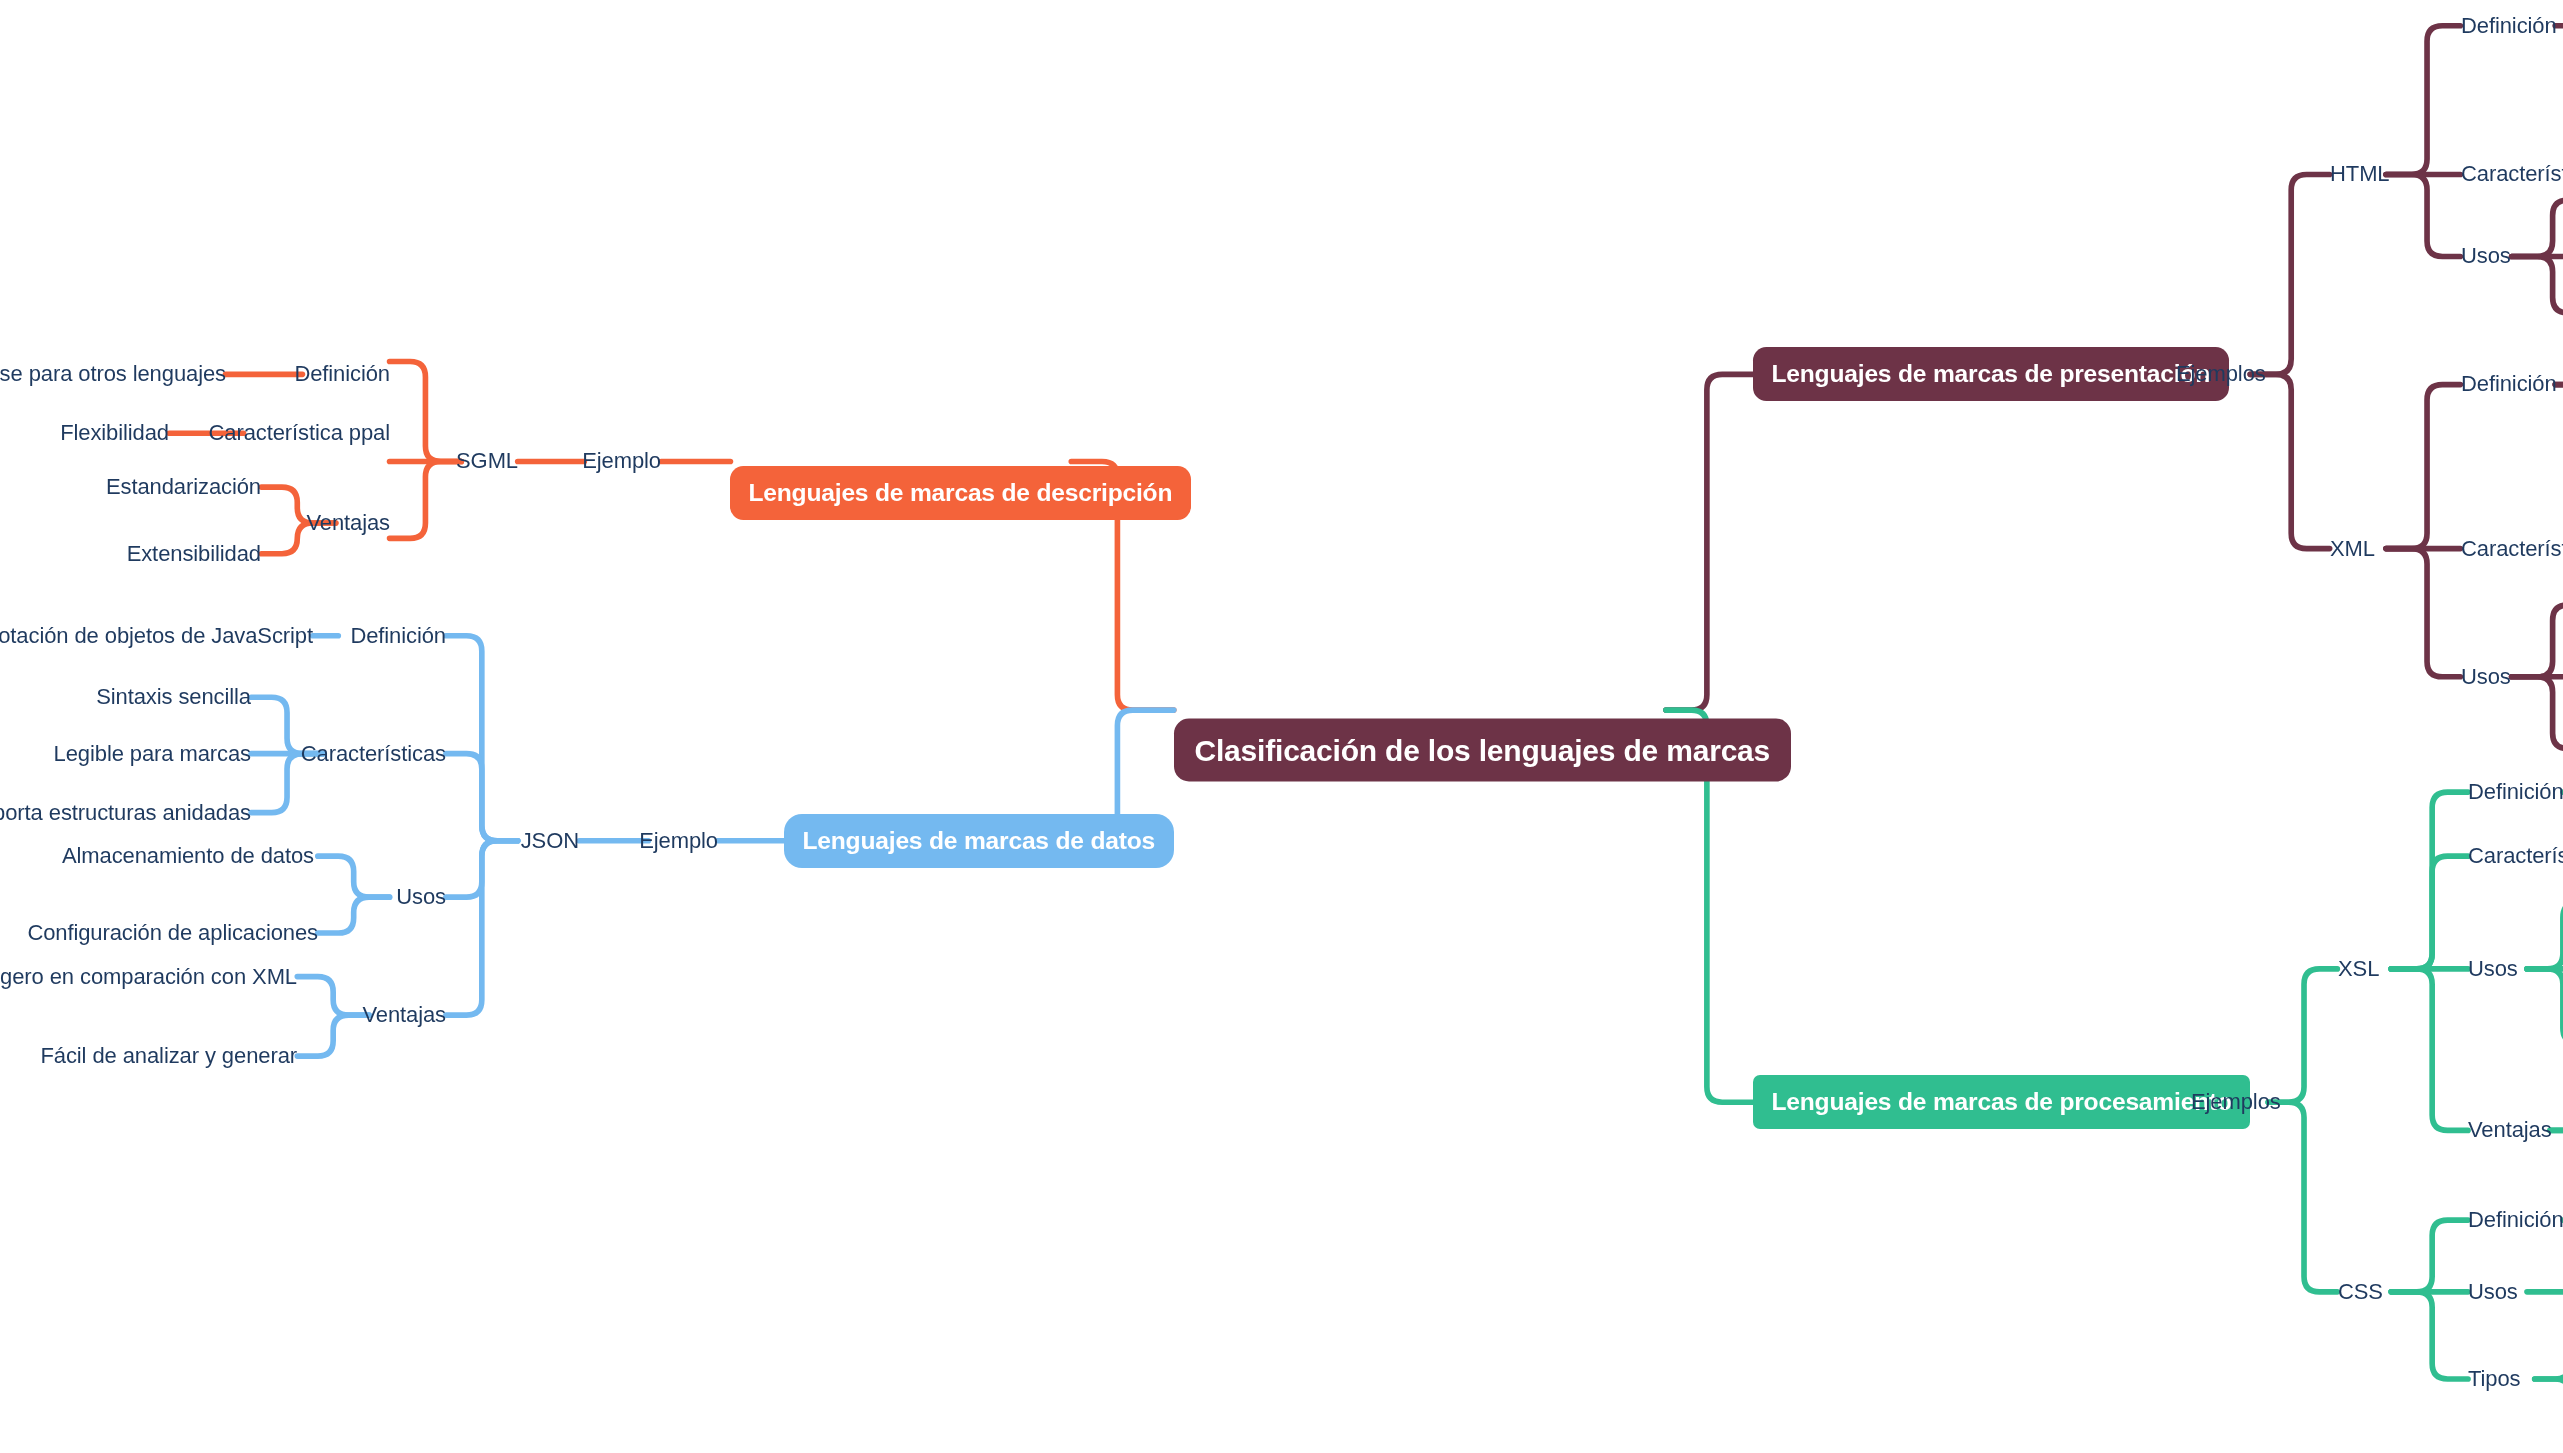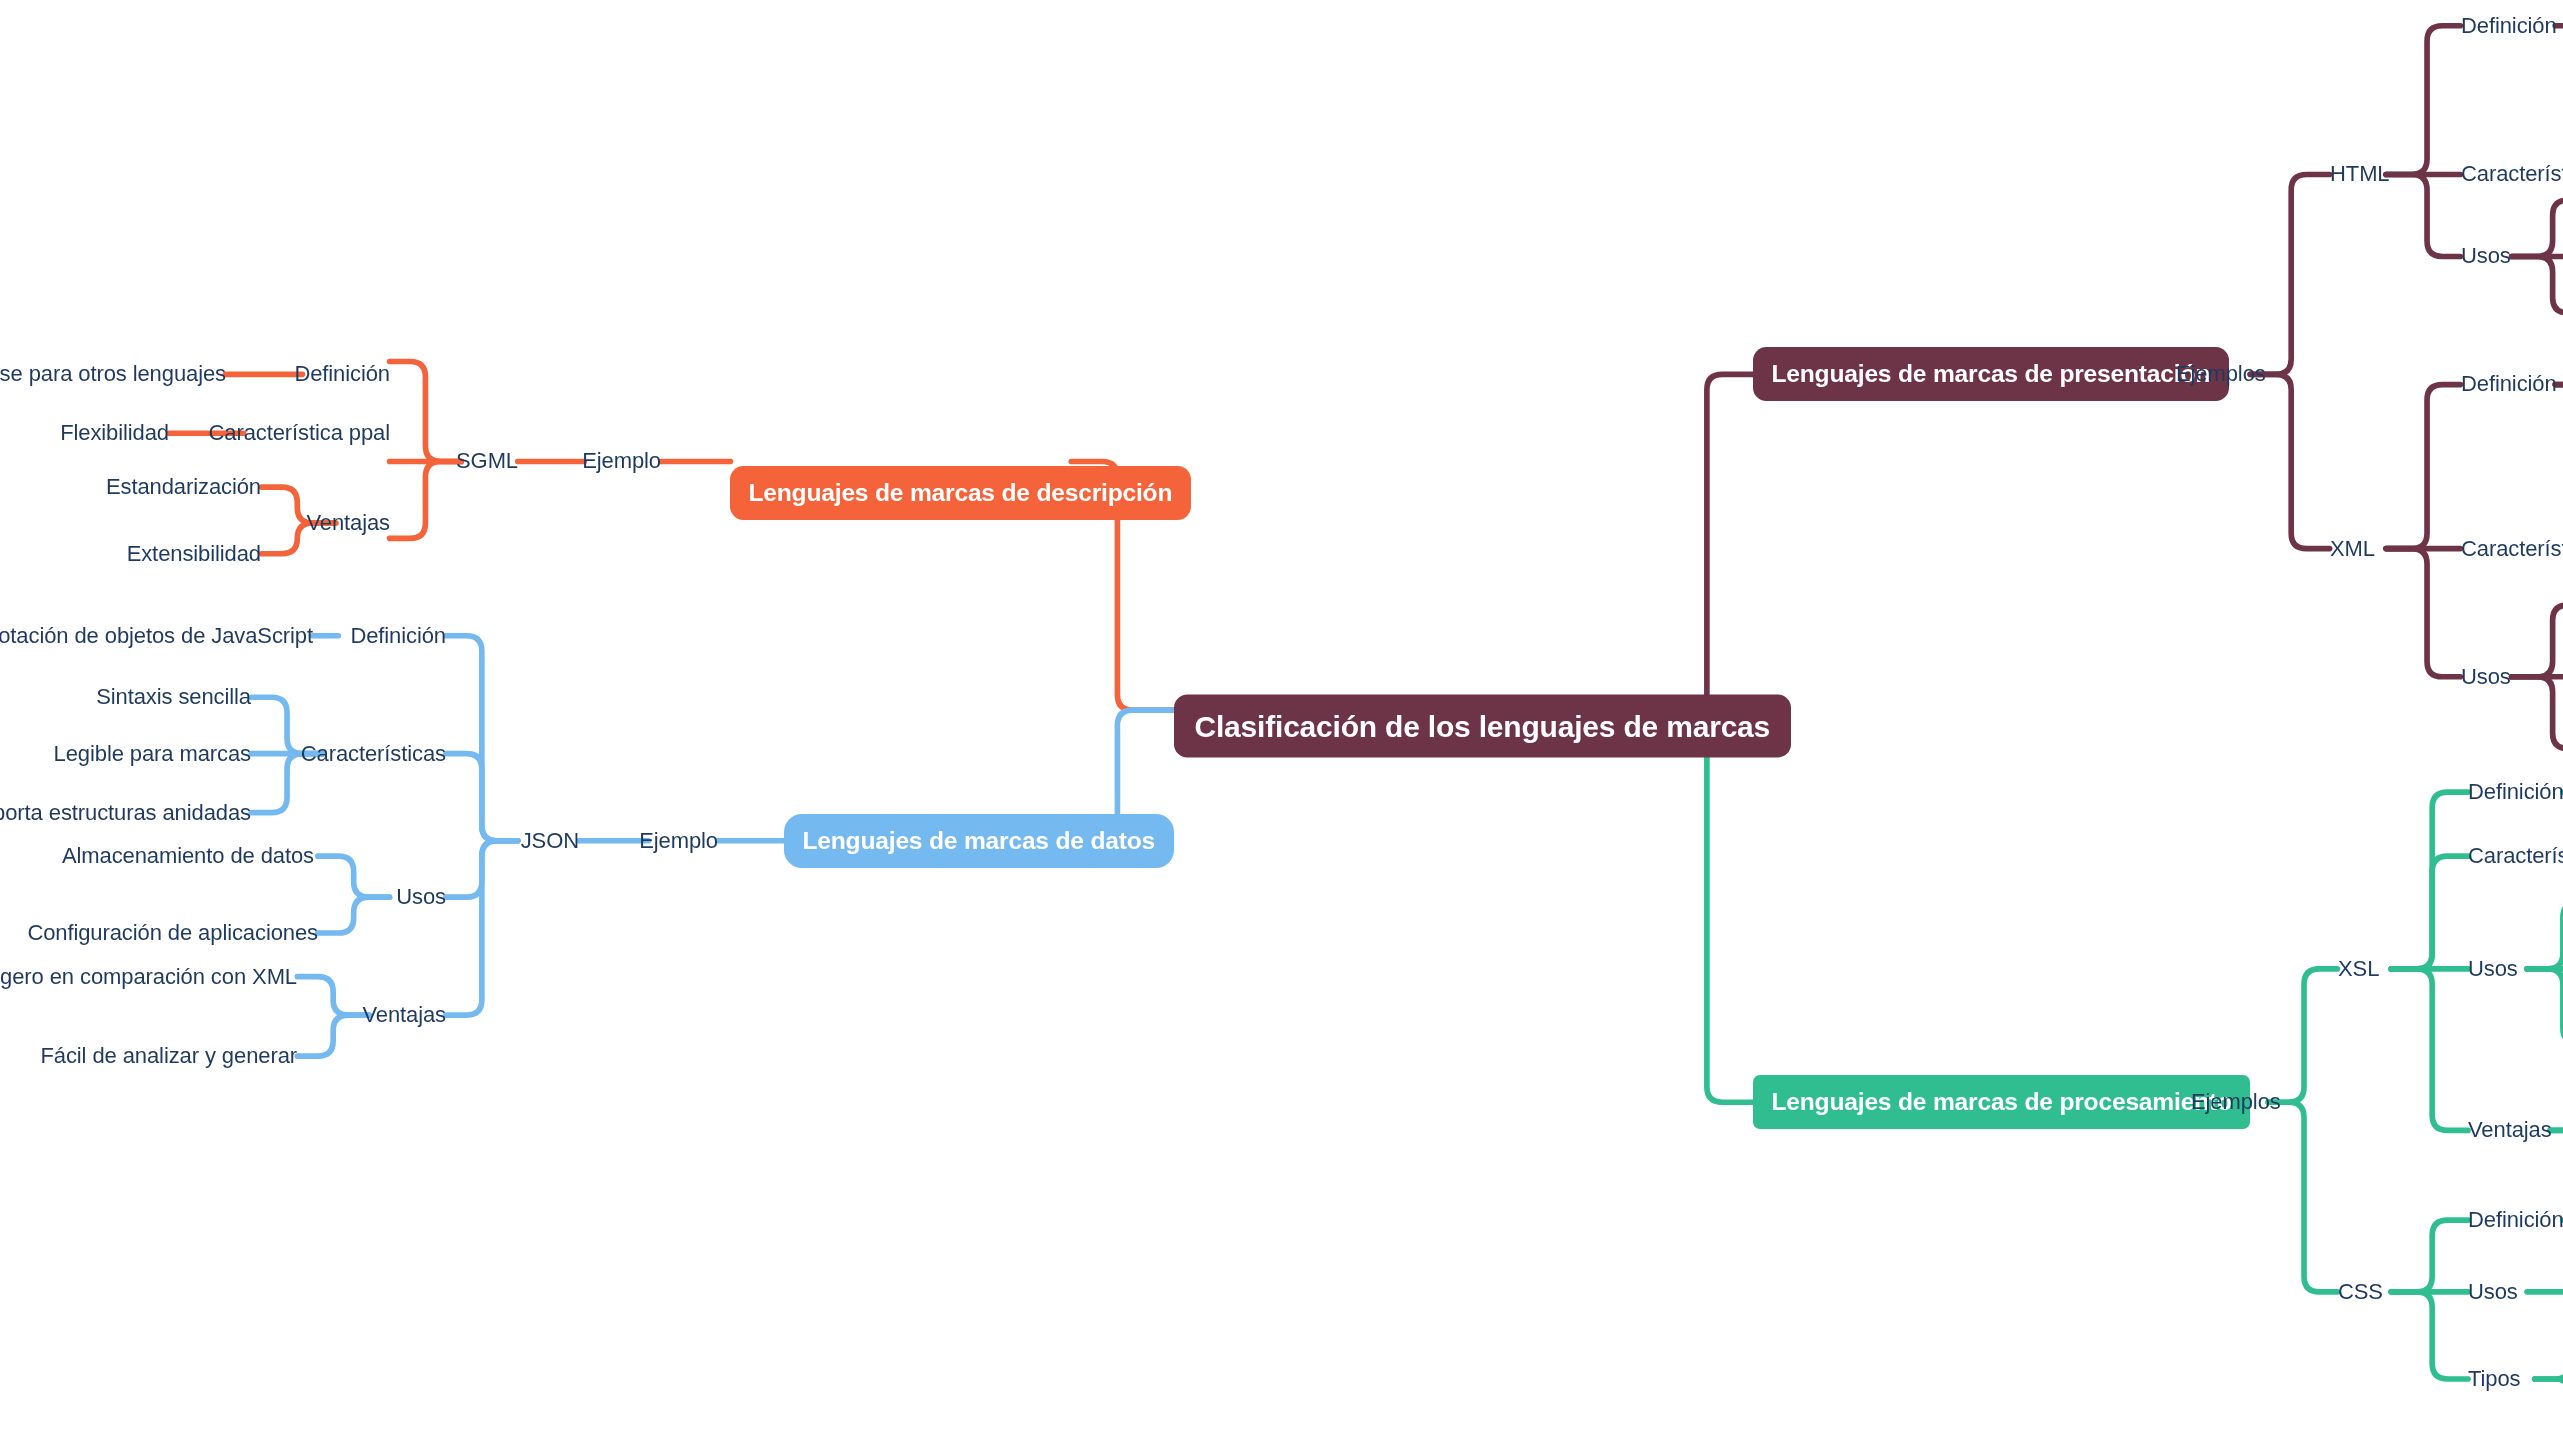--- a/index.html
+++ b/index.html
@@ -184,21 +184,21 @@
 
         <path d="M4930 2520 L5080 2520"></path>
 
         <path d="M4945 2690 L4985 2690 Q5015 2690 5015 2660 L5015 2605 Q5015 2575 5045 2575 L5085 2575"></path>
         <path d="M4945 2690 L4985 2690 Q5015 2690 5015 2720 L5015 2790 Q5015 2820 5045 2820 L5085 2820"></path>
       </g>
 
     </g>
   </svg>
 
-  <div class="node root" style="left:1174px; top:726px;">
+  <div class="node root" style="left:1174px; top:750px;border-radius:15px;">
     <span>Clasificación de los lenguajes de marcas</span>
   </div>
 
   <div class="node sub maroon" style="left:1753px; top:374px;">
     <span>Lenguajes de marcas de presentación</span>
   </div>
   <div class="lbl" style="left:2176px; top:374px;">Ejemplos</div>
 
   <div class="lbl" style="left:2330px; top:174px;">HTML</div>
   <div class="lbl" style="left:2461px; top:26px;">Definición</div>

